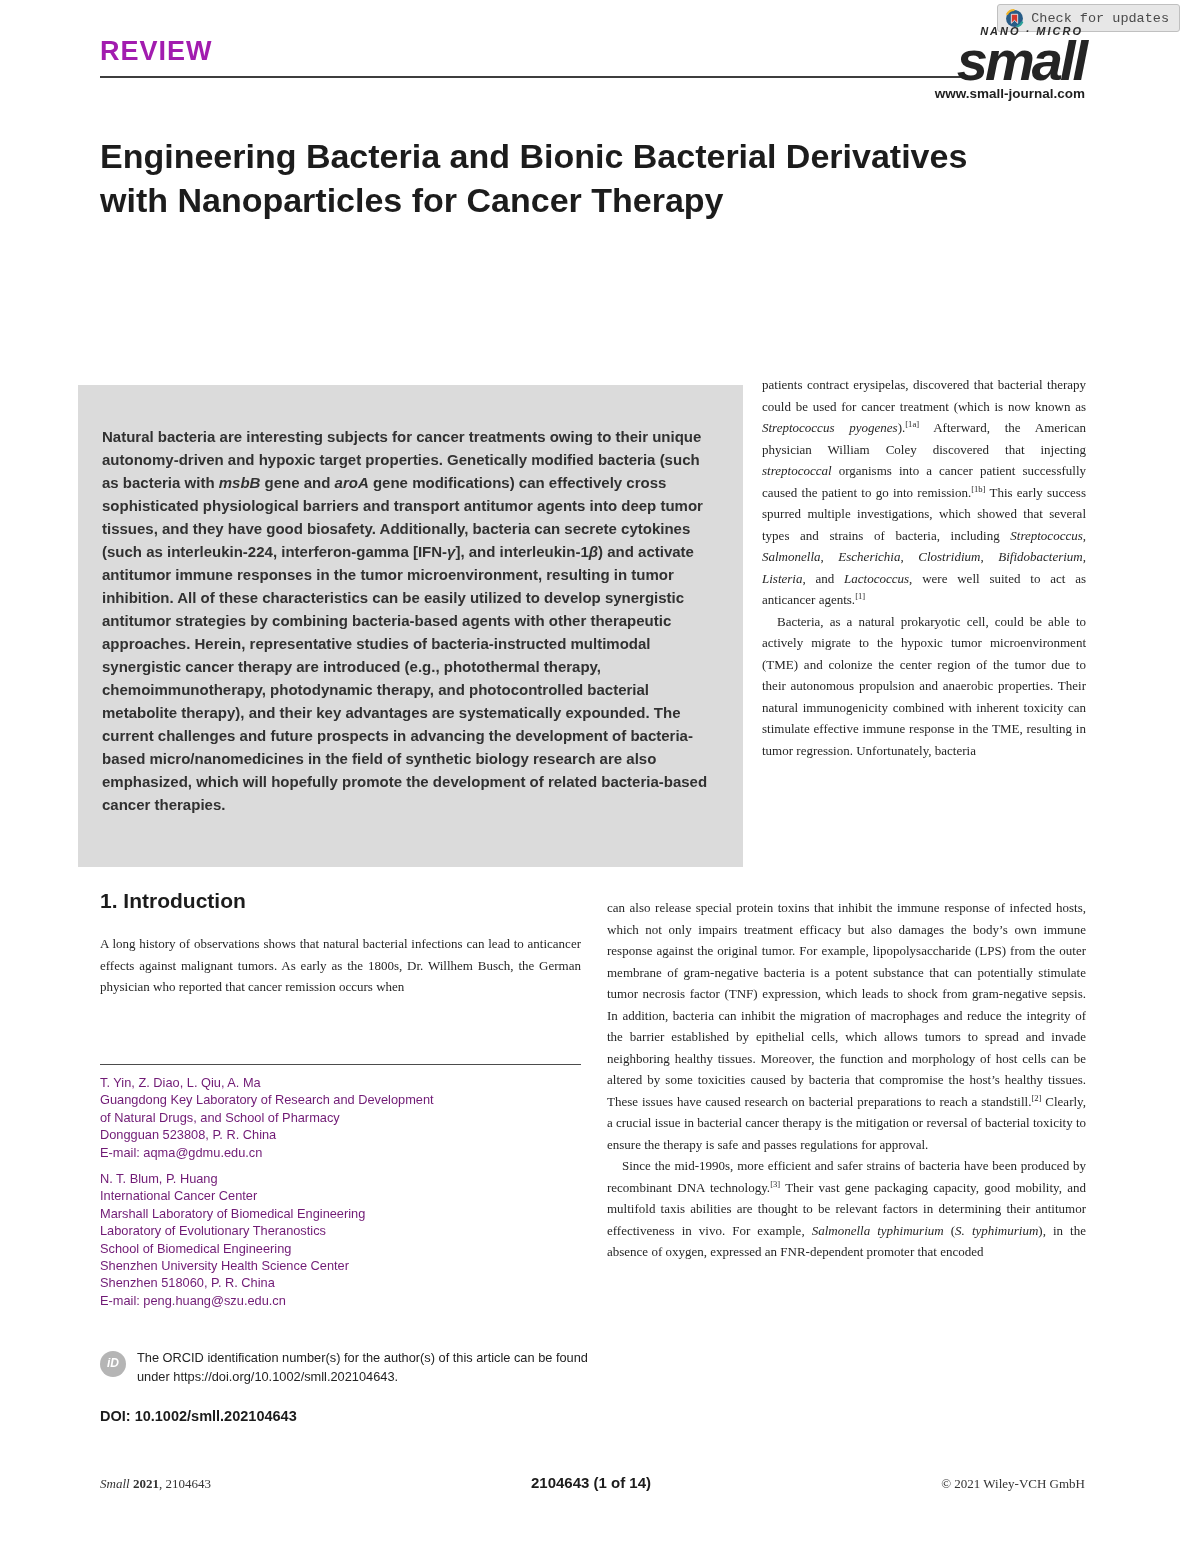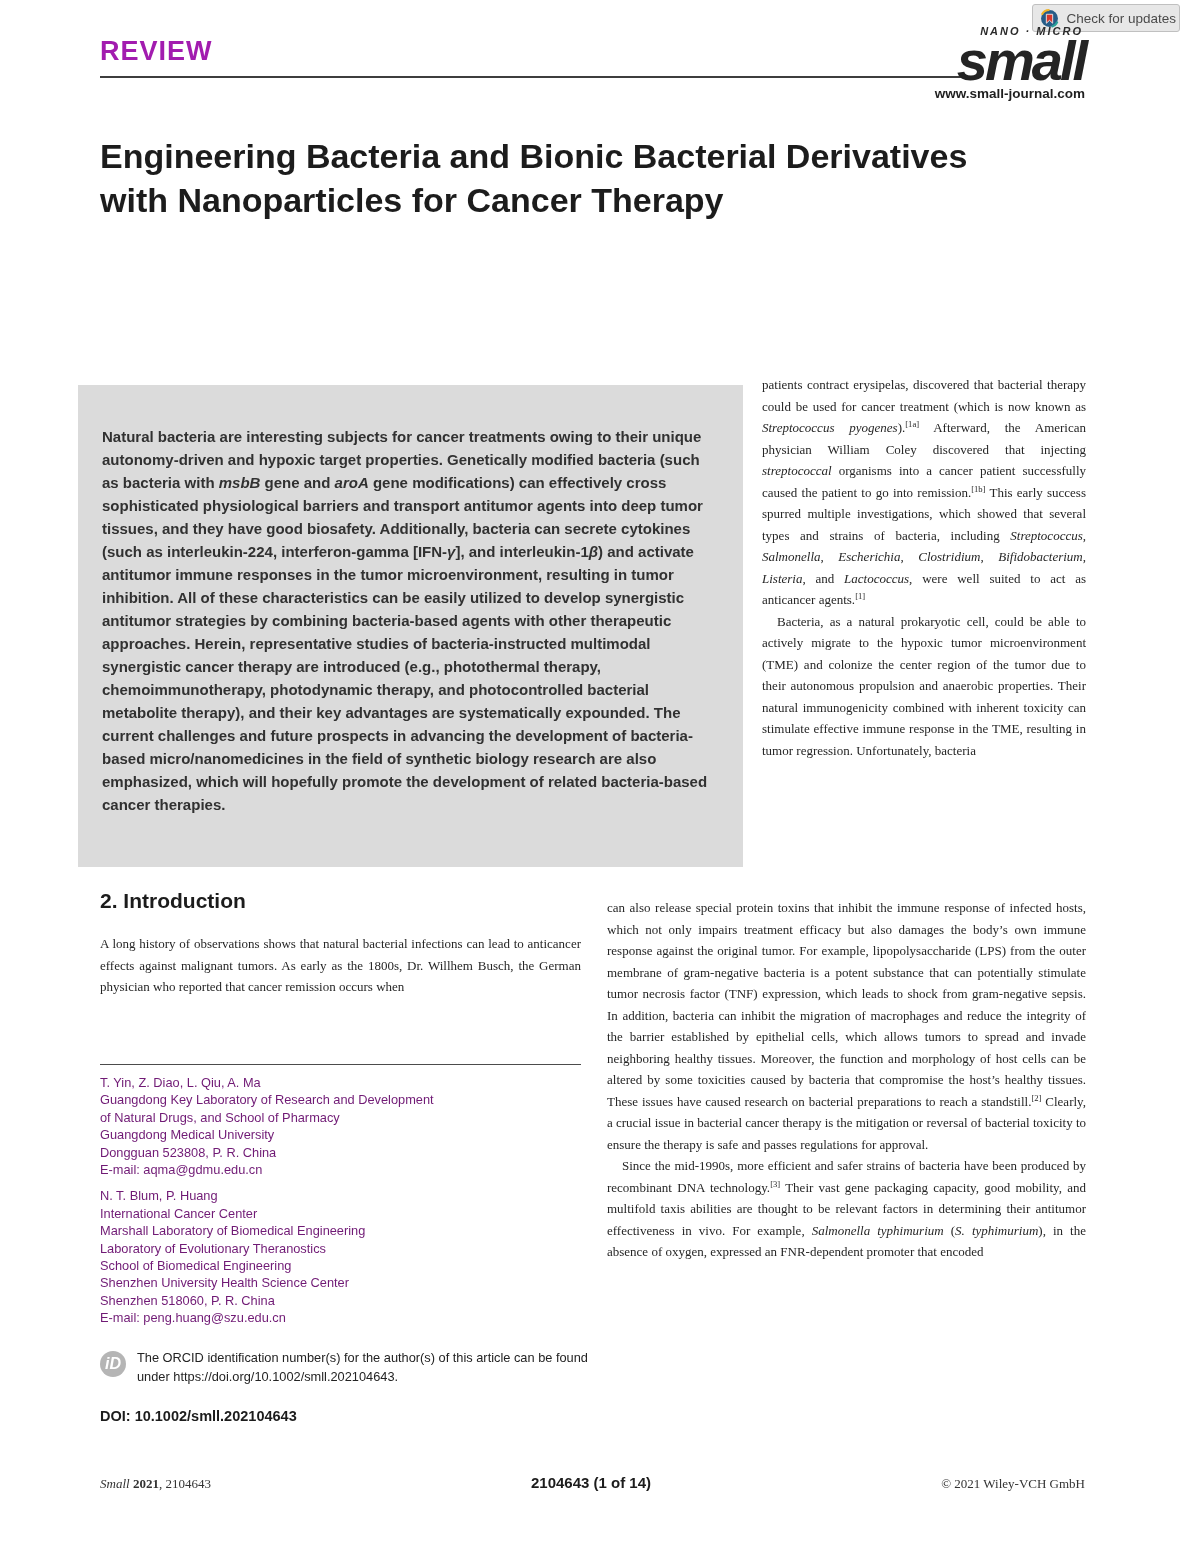--- a/index.html
+++ b/index.html
@@ -13,21 +13,21 @@
   .header-rule{position:absolute; left:100px; top:76px; width:880px; height:2px; background:#3d3d3d;}
   .journal-logo{position:absolute; right:97px; top:26px; text-align:right; line-height:1;font-style:italic;}
   .logo-top{font-family:"Liberation Sans",sans-serif; font-weight:700; font-size:11px;
     letter-spacing:2px; color:#2b2b2b; margin-right:2px;}
   .logo-main{font-family:"Liberation Sans",sans-serif; font-weight:700; font-size:56px;
     letter-spacing:-3px; color:#242424; margin-top:-4px;}
   .website{position:absolute; right:97px; top:86px; font-family:"Liberation Sans",sans-serif;
     font-weight:700; font-size:13.5px; color:#1f1f1f;}
   .check-badge{position:absolute; right:2px; top:4px; height:26px; background:var(--badge-bg,#e7e7e7);
     border:1px solid #c0c0c0; border-radius:3px; display:flex; align-items:center; gap:7px;
-    padding:0 3px 0 7px; font-family:Liberation Sans, sans-serif; font-size:13.5px; color:#4a4a4a;
+    padding:0 10px 0 7px; font-family:Liberation Mono, monospace; font-size:13.5px; color:#4a4a4a;
     cursor:pointer;}
   
   .title{position:absolute; left:100px; top:134px; width:940px; font-family:"Liberation Sans",sans-serif;
     font-weight:700; font-size:34px; line-height:1.3; color:#1c1c1c;}
   .authors{position:absolute; left:100px; top:250px; width:780px; font-family:"Liberation Sans",sans-serif;
     font-style:italic; font-size:23px; line-height:1.6; color:#3a3a3a;}
   
   .abstract{position:absolute; left:78px; top:385px; width:665px; height:482px; box-sizing:border-box;
     background:var(--abstract-bg,#dbdbdb); padding:40px 24px; overflow:hidden;
     font-family:"Liberation Sans",sans-serif; font-weight:600; font-size:15px; line-height:23px; color:#313131;}
@@ -43,21 +43,21 @@
   .intro-para{position:absolute; left:100px; top:933px; width:481px;}
   
   .aff-rule{position:absolute; left:100px; top:1064px; width:481px; height:1px; background:#4c4c4c;}
   .affiliations{position:absolute; left:100px; top:1074px; width:490px;
     font-family:"Liberation Sans",sans-serif; font-size:12.8px; line-height:1.36; color:#701a75;}
   .aff-group2{margin-top:9px;}
   .orcid-row{position:absolute; left:100px; top:1349px; width:505px; display:flex; gap:11px;
     font-family:"Liberation Sans",sans-serif; font-size:12.8px; line-height:1.45; color:#232323;}
   .orcid-icon{width:26px; height:26px; border-radius:50%; background:var(--orcid-gray,#b5b5b5);
     color:#fff; display:flex; align-items:center; justify-content:center; flex:none; margin-top:2px;
-    font-family:"Liberation Sans",sans-serif; font-style:italic; font-weight:700; font-size:16px;}
+    font-family:"Liberation Sans",sans-serif; font-style:italic; font-weight:700; font-size:12px;}
   .doi{position:absolute; left:100px; top:1408px; font-family:"Liberation Sans",sans-serif;
     font-weight:700; font-size:14.5px; color:#1c1c1c;}
   
   .footer-left{position:absolute; left:100px; top:1476px; font-size:13px; color:#333;}
   .footer-center{position:absolute; left:0; right:0; top:1474px; text-align:center;
     font-family:"Liberation Sans",sans-serif; font-weight:700; font-size:15px; color:#1c1c1c;}
   .footer-right{position:absolute; right:97px; top:1476px; font-size:13px; color:#333;}
 </style>
 </head>
 <body>
@@ -89,35 +89,34 @@
 
   <div class="abstract">
     <div><span>Natural bacteria are interesting subjects for cancer treatments owing to their unique autonomy-driven and hypoxic target properties. Genetically modified bacteria (such as bacteria with </span><span style="font-style: italic;">msbB</span><span> gene and </span><span style="font-style: italic;">aroA</span><span> gene modifications) can effectively cross sophisticated physiological barriers and transport antitumor agents into deep tumor tissues, and they have good biosafety. Additionally, bacteria can secrete cytokines (such as interleukin-224, interferon-gamma [IFN-</span><span style="font-style: italic;">γ</span><span>], and interleukin-1</span><span style="font-style: italic;">β</span><span>) and activate antitumor immune responses in the tumor microenvironment, resulting in tumor inhibition. All of these characteristics can be easily utilized to develop synergistic antitumor strategies by combining bacteria-based agents with other therapeutic approaches. Herein, representative studies of bacteria-instructed multimodal synergistic cancer therapy are introduced (e.g., photothermal therapy, chemoimmunotherapy, photodynamic therapy, and photocontrolled bacterial metabolite therapy), and their key advantages are systematically expounded. The current challenges and future prospects in advancing the development of bacteria-based micro/nanomedicines in the field of synthetic biology research are also emphasized, which will hopefully promote the development of related bacteria-based cancer therapies.</span></div>
   </div>
 
   <div class="col-right-narrow body-text">
     <p><span>patients contract erysipelas, discovered that bacterial therapy could be used for cancer treatment (which is now known as </span><span style="font-style: italic;">Streptococcus pyogenes</span><span>).</span><sup>[1a]</sup><span> Afterward, the American physician William Coley discovered that injecting </span><span style="font-style: italic;">streptococcal</span><span> organisms into a cancer patient successfully caused the patient to go into remission.</span><sup>[1b]</sup><span> This early success spurred multiple investigations, which showed that several types and strains of bacteria, including </span><span style="font-style: italic;">Streptococcus</span><span>, </span><span style="font-style: italic;">Salmonella</span><span>, </span><span style="font-style: italic;">Escherichia</span><span>, </span><span style="font-style: italic;">Clostridium</span><span>, </span><span style="font-style: italic;">Bifidobacterium</span><span>, </span><span style="font-style: italic;">Listeria</span><span>, and </span><span style="font-style: italic;">Lactococcus</span><span>, were well suited to act as anticancer agents.</span><sup>[1]</sup></p>
     <p class="indent">Bacteria, as a natural prokaryotic cell, could be able to actively migrate to the hypoxic tumor microenvironment (TME) and colonize the center region of the tumor due to their autonomous propulsion and anaerobic properties. Their natural immunogenicity combined with inherent toxicity can stimulate effective immune response in the TME, resulting in tumor regression. Unfortunately, bacteria</p>
   </div>
 
-  <div class="intro-heading">2. Introduction</div>
+  <div class="intro-heading">1. Introduction</div>
   <div class="intro-para body-text">A long history of observations shows that natural bacterial infections can lead to anticancer effects against malignant tumors. As early as the 1800s, Dr. Willhem Busch, the German physician who reported that cancer remission occurs when</div>
 
   <div class="col-wide body-text">
     <p><span>can also release special protein toxins that inhibit the immune response of infected hosts, which not only impairs treatment efficacy but also damages the body’s own immune response against the original tumor. For example, lipopolysaccharide (LPS) from the outer membrane of gram-negative bacteria is a potent substance that can potentially stimulate tumor necrosis factor (TNF) expression, which leads to shock from gram-negative sepsis. In addition, bacteria can inhibit the migration of macrophages and reduce the integrity of the barrier established by epithelial cells, which allows tumors to spread and invade neighboring healthy tissues. Moreover, the function and morphology of host cells can be altered by some toxicities caused by bacteria that compromise the host’s healthy tissues. These issues have caused research on bacterial preparations to reach a standstill.</span><sup>[2]</sup><span> Clearly, a crucial issue in bacterial cancer therapy is the mitigation or reversal of bacterial toxicity to ensure the therapy is safe and passes regulations for approval.</span></p>
     <p class="indent"><span>Since the mid-1990s, more efficient and safer strains of bacteria have been produced by recombinant DNA technology.</span><sup>[3]</sup><span> Their vast gene packaging capacity, good mobility, and multifold taxis abilities are thought to be relevant factors in determining their antitumor effectiveness in vivo. For example, </span><span style="font-style: italic;">Salmonella typhimurium</span><span> (</span><span style="font-style: italic;">S. typhimurium</span><span>), in the absence of oxygen, expressed an FNR-dependent promoter that encoded</span></p>
   </div>
 
   <div class="aff-rule"></div>
   <div class="affiliations">
     <div class="aff-group1">
         <div>T. Yin, Z. Diao, L. Qiu, A. Ma</div>
         <div>Guangdong Key Laboratory of Research and Development</div>
         <div>of Natural Drugs, and School of Pharmacy</div>
-        <div>Guangdong Medical University</div>
         <div>Dongguan 523808, P. R. China</div>
         <div>E-mail: aqma@gdmu.edu.cn</div>
       </div>
     <div class="aff-group2">
         <div>N. T. Blum, P. Huang</div>
         <div>International Cancer Center</div>
         <div>Marshall Laboratory of Biomedical Engineering</div>
         <div>Laboratory of Evolutionary Theranostics</div>
         <div>School of Biomedical Engineering</div>
         <div>Shenzhen University Health Science Center</div>

